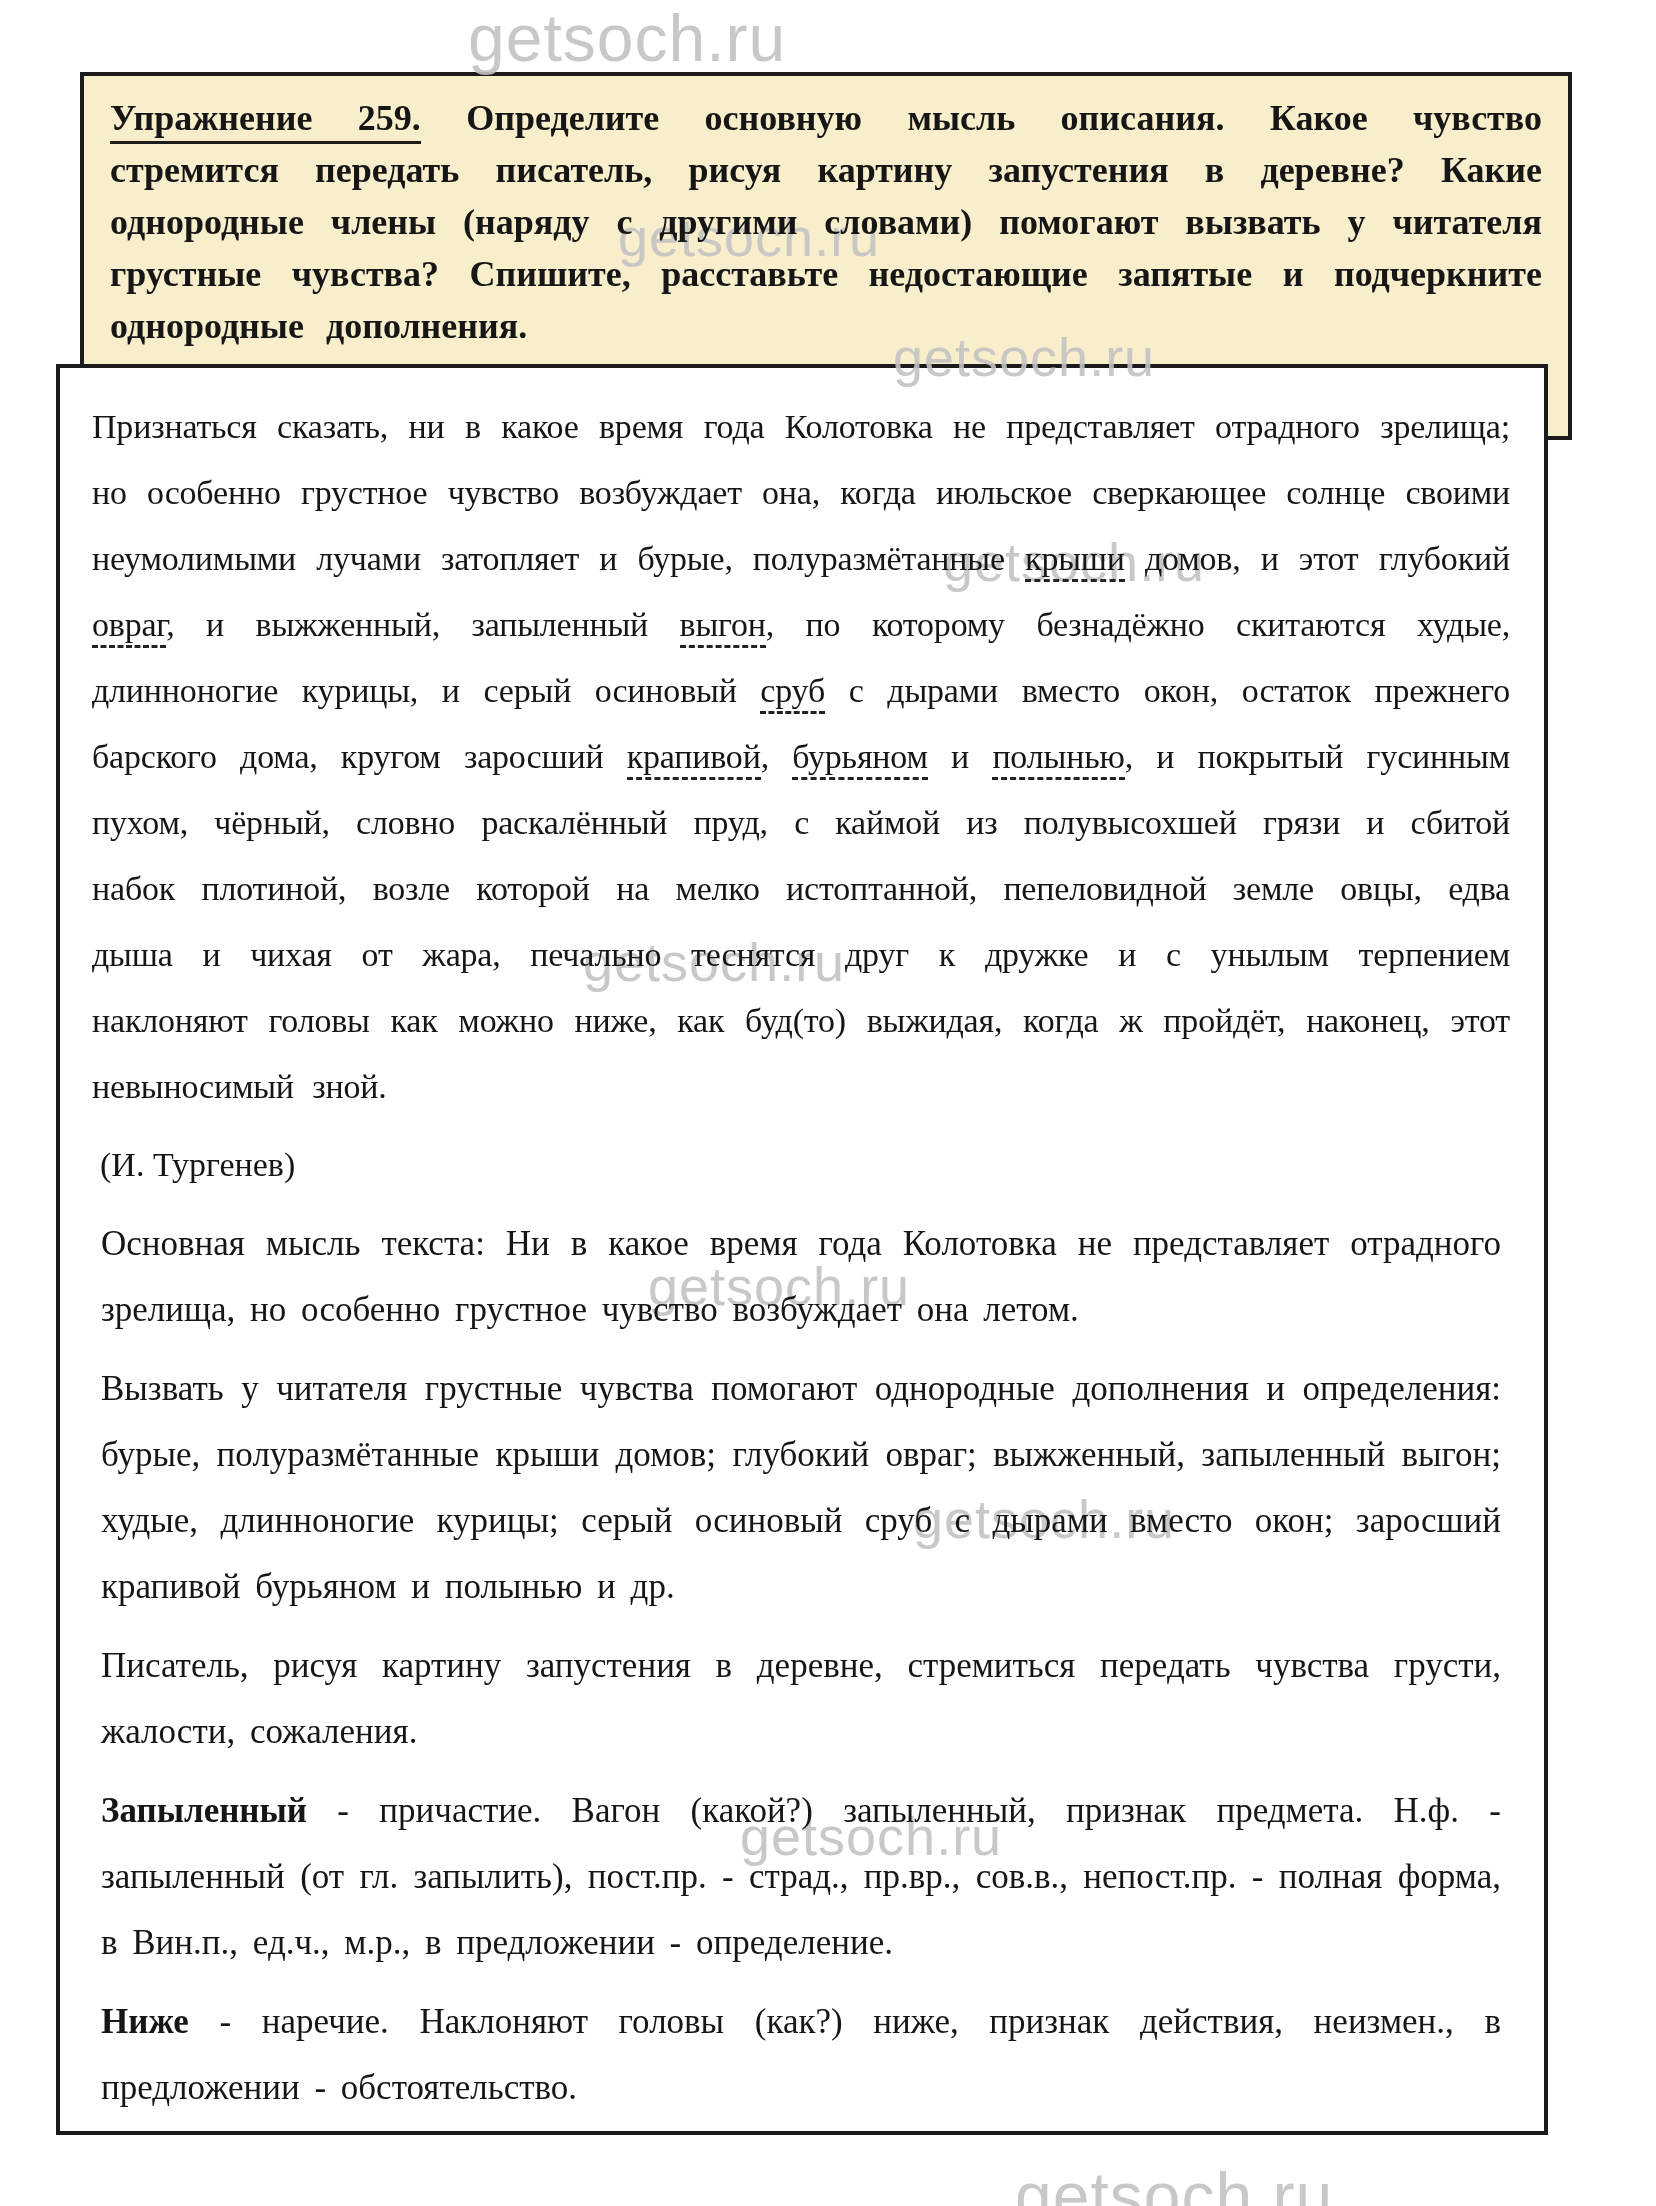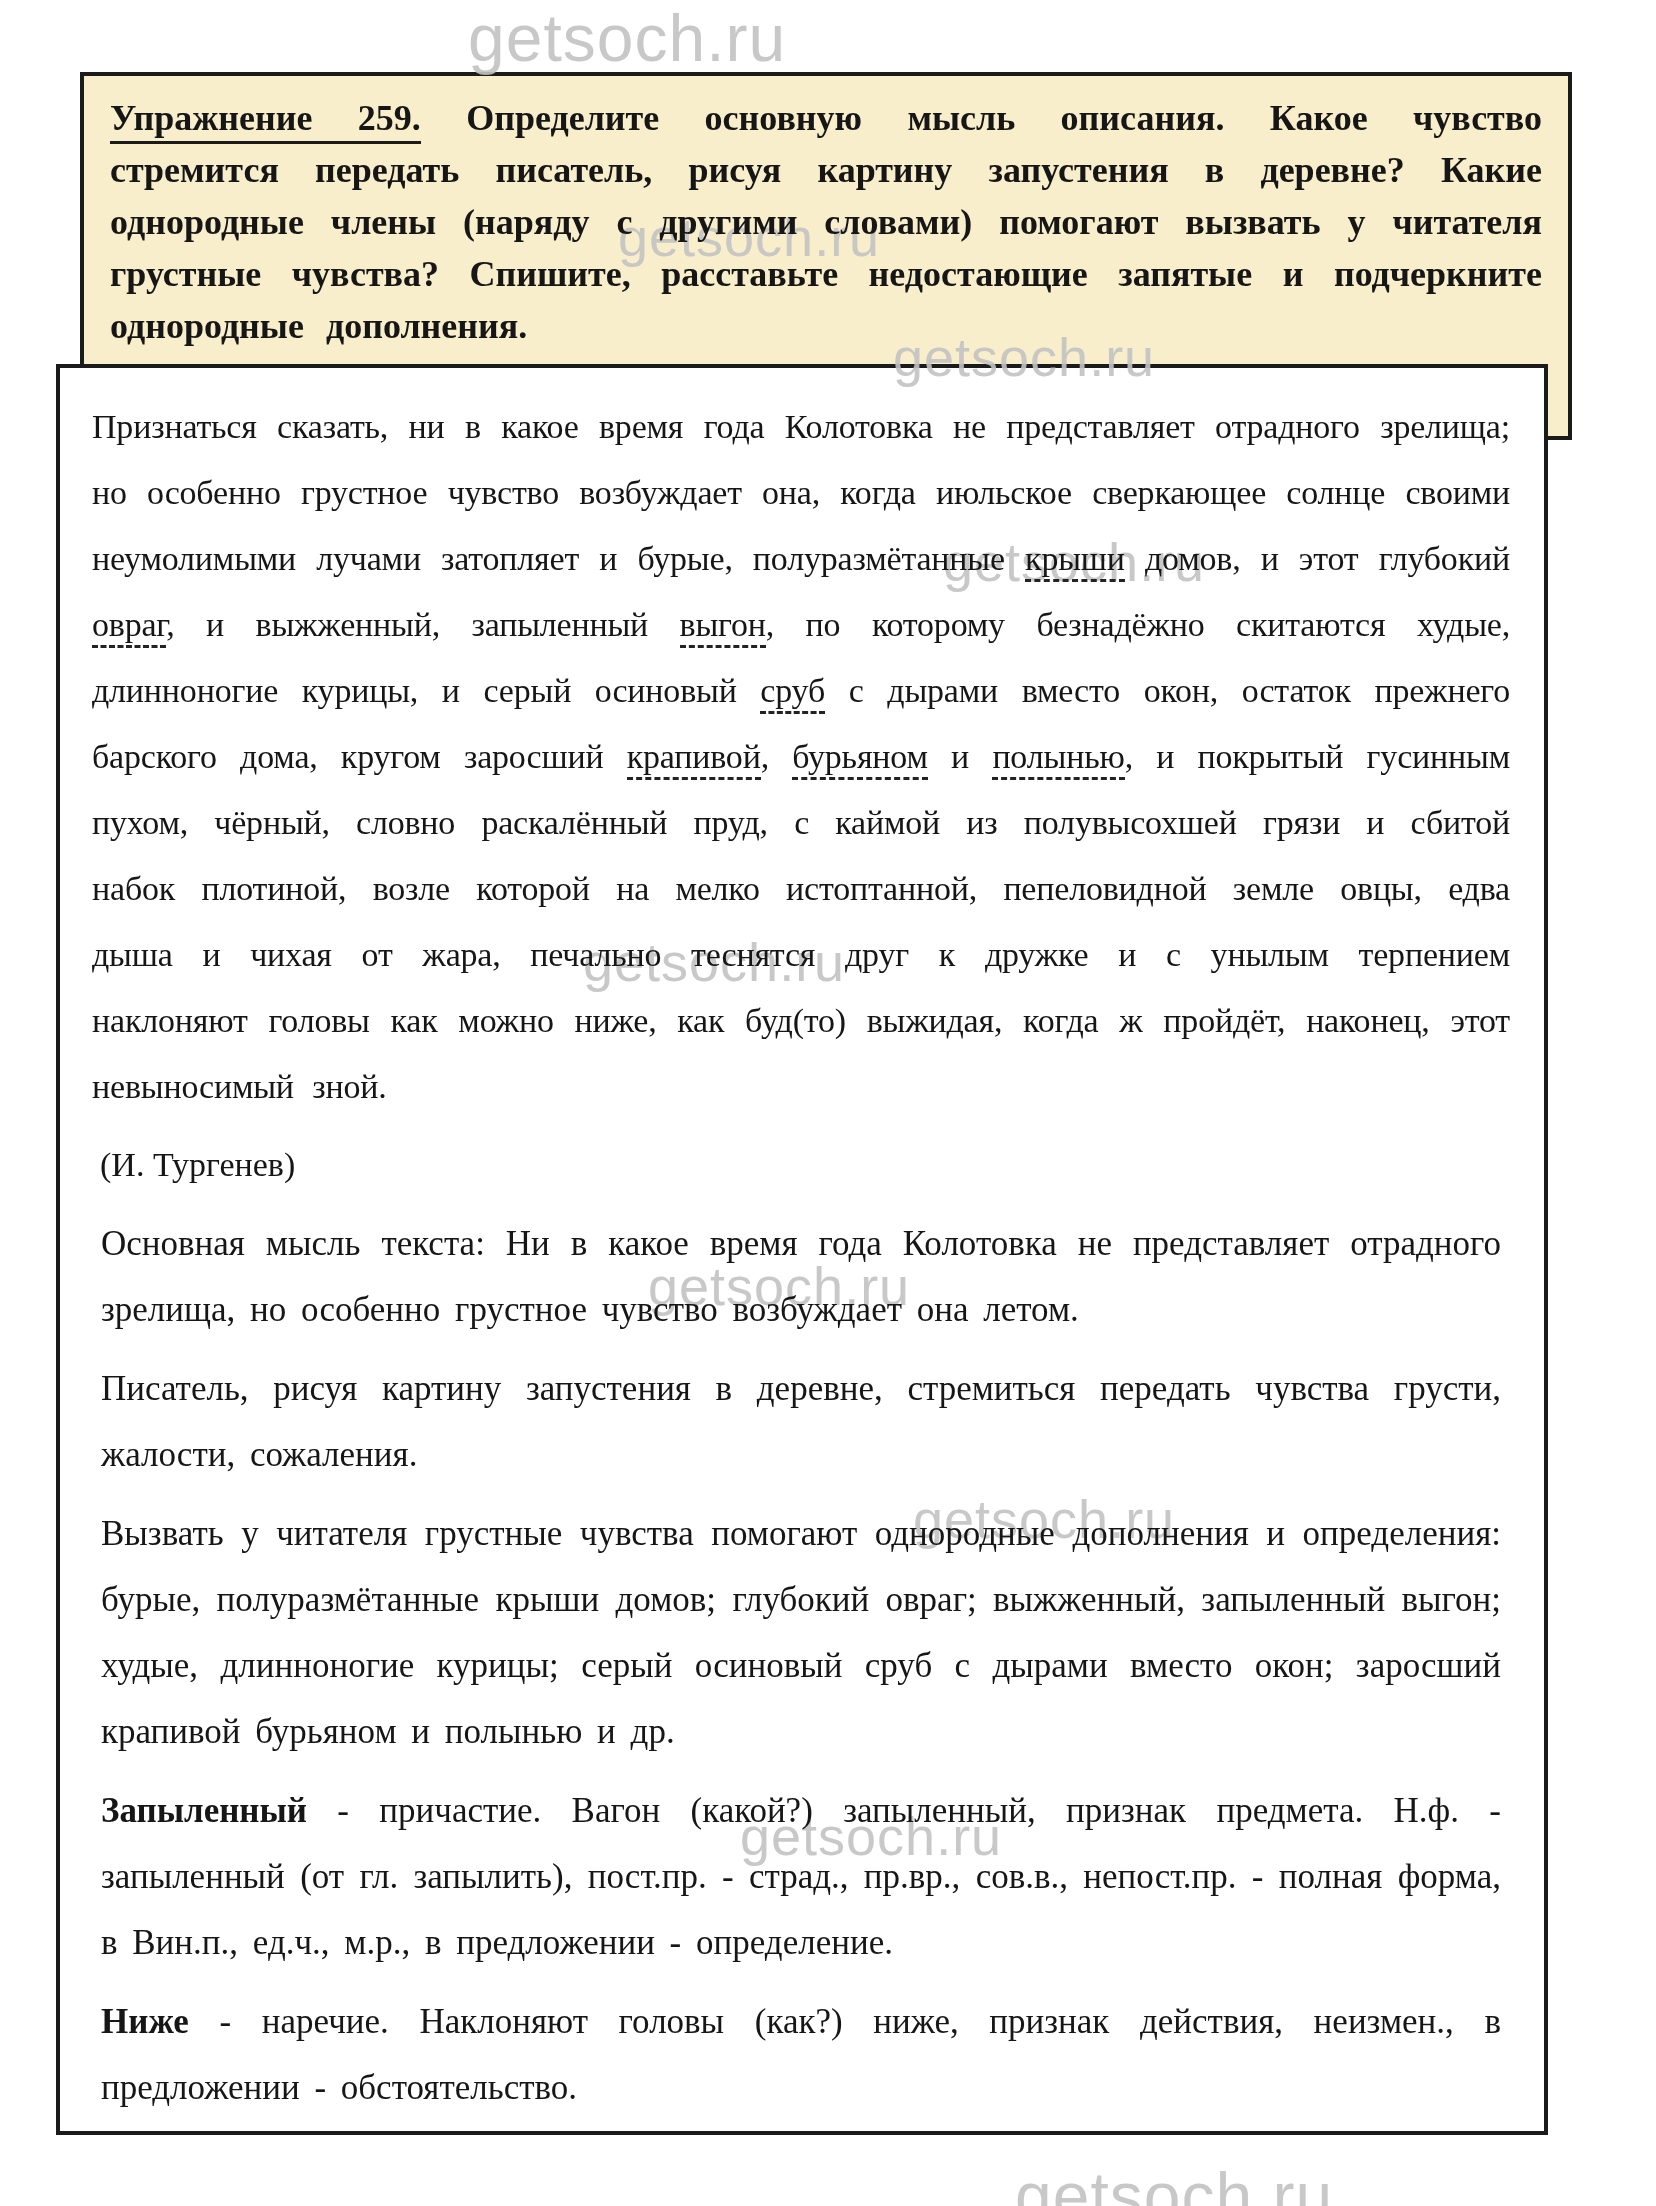--- a/index.html
+++ b/index.html
@@ -71,18 +71,18 @@
 
 <section class="box header-box">
   <p class="header-text"><span class="ex-title">Упражнение 259.</span> <span>Определите основную мысль описания. Какое чувство стремится передать писатель, рисуя картину запустения в деревне? Какие однородные члены (наряду с другими словами) помогают вызвать у читателя грустные чувства? Спишите, расставьте недостающие запятые и подчеркните однородные дополнения.</span></p>
 </section>
 
 <section class="box main-box">
   <p class="passage" id="passage"><span>Признаться сказать, ни в какое время года Колотовка не представляет отрадного зрелища; но особенно грустное чувство возбуждает она, когда июльское сверкающее солнце своими неумолимыми лучами затопляет и бурые, полуразмётанные </span><span class="u">крыши</span><span> домов, и этот глубокий </span><span class="u">овраг</span><span>, и выжженный, запыленный </span><span class="u">выгон</span><span>, по которому безнадёжно скитаются худые, длинноногие курицы, и серый осиновый </span><span class="u">сруб</span><span> с дырами вместо окон, остаток прежнего барского дома, кругом заросший </span><span class="u">крапивой</span><span>, </span><span class="u">бурьяном</span><span> и </span><span class="u">полынью</span><span>, и покрытый гусинным пухом, чёрный, словно раскалённый пруд, с каймой из полувысохшей грязи и сбитой набок плотиной, возле которой на мелко истоптанной, пепеловидной земле овцы, едва дыша и чихая от жара, печально теснятся друг к дружке и с унылым терпением наклоняют головы как можно ниже, как буд(то) выжидая, когда ж пройдёт, наконец, этот невыносимый зной.</span></p>
   <p class="attribution">(И. Тургенев)</p>
   <div class="analysis" id="analysis">
       <p><span>Основная мысль текста: Ни в какое время года Колотовка не представляет отрадного зрелища, но особенно грустное чувство возбуждает она летом.</span></p>
+      <p><span>Вызвать у читателя грустные чувства помогают однородные дополнения и определения: бурые, полуразмётанные крыши домов; глубокий овраг; выжженный, запыленный выгон; худые, длинноногие курицы; серый осиновый сруб с дырами вместо окон; заросший крапивой бурьяном и полынью и др.</span></p>
       <p><span>Писатель, рисуя картину запустения в деревне, стремиться передать чувства грусти, жалости, сожаления.</span></p>
-      <p><span>Вызвать у читателя грустные чувства помогают однородные дополнения и определения: бурые, полуразмётанные крыши домов; глубокий овраг; выжженный, запыленный выгон; худые, длинноногие курицы; серый осиновый сруб с дырами вместо окон; заросший крапивой бурьяном и полынью и др.</span></p>
       <p><b>Запыленный</b><span> - причастие. Вагон (какой?) запыленный, признак предмета. Н.ф. - запыленный (от гл. запылить), пост.пр. - страд., пр.вр., сов.в., непост.пр. - полная форма, в Вин.п., ед.ч., м.р., в предложении - определение.</span></p>
       <p><b>Ниже</b><span> - наречие. Наклоняют головы (как?) ниже, признак действия, неизмен., в предложении - обстоятельство.</span></p>
     </div>
 </section>
 
 </body></html>

